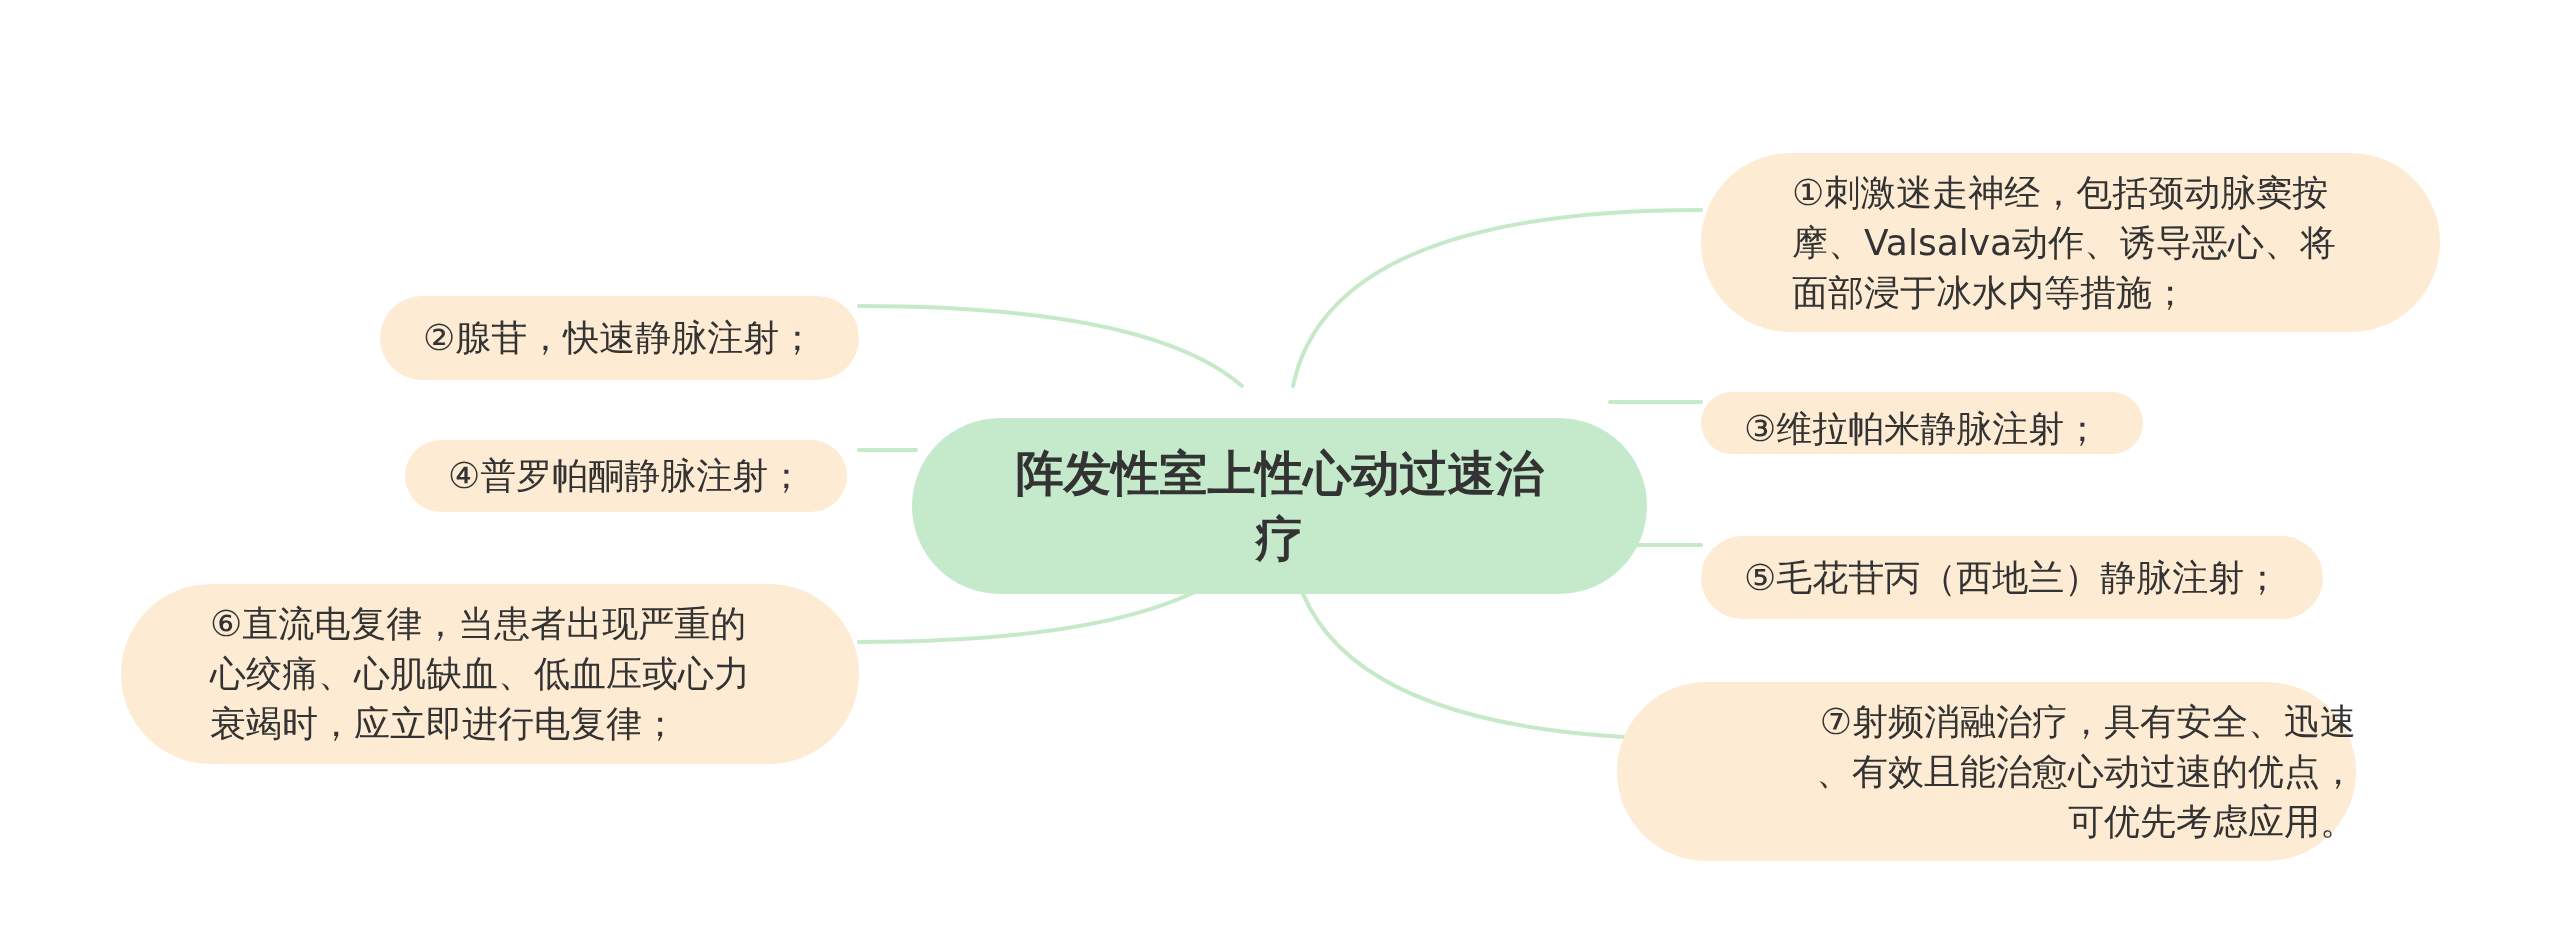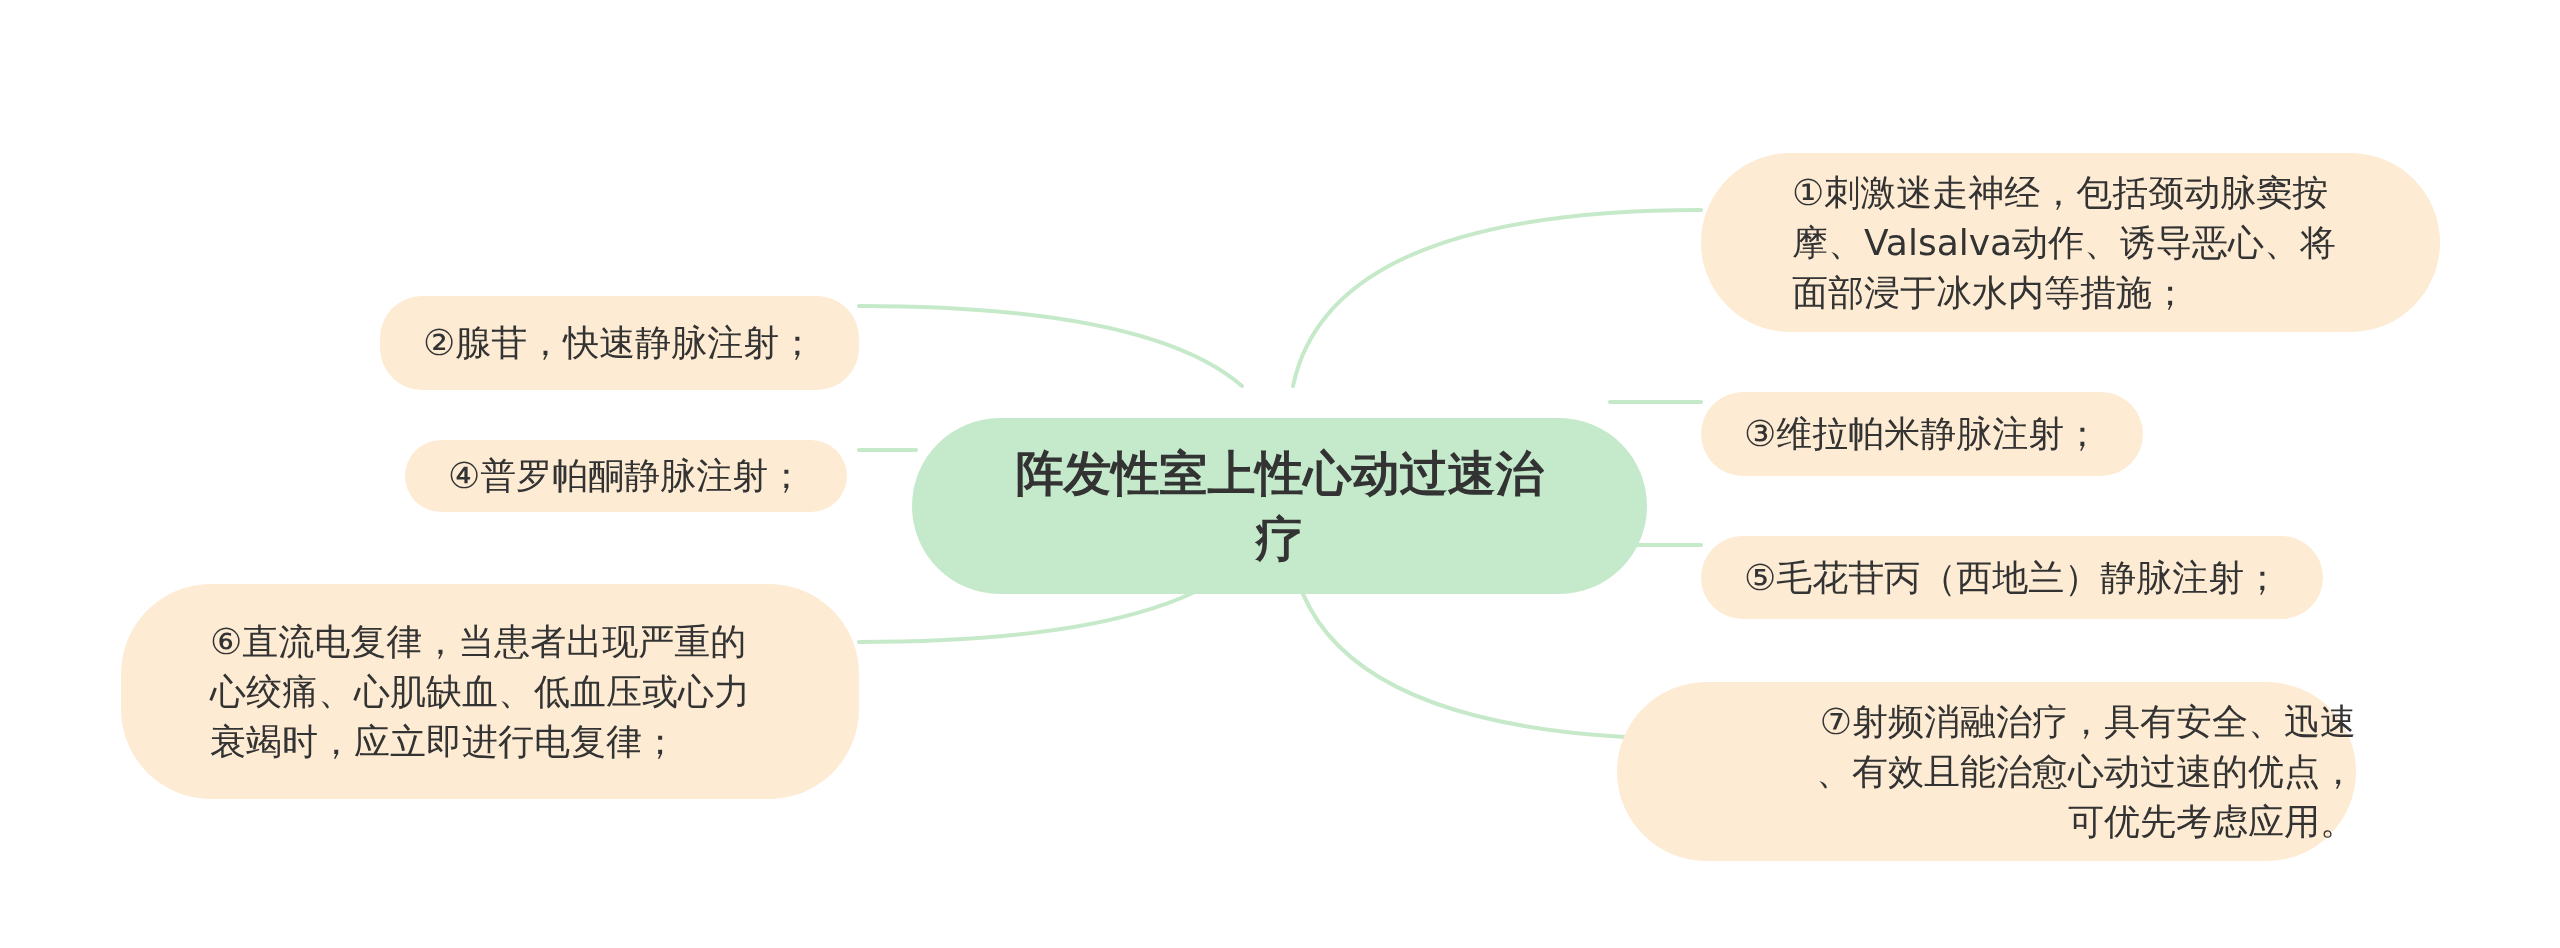--- a/index.html
+++ b/index.html
@@ -87,37 +87,37 @@
     <span class="line">阵发性室上性心动过速治</span>
     <span class="line">疗</span>
   </div>
 
   <div class="node leaf multi" style="left:1701px; top:121px; width:739px; height:179px; border-radius:90px;">
     <span class="line">①刺激迷走神经，包括颈动脉窦按</span>
     <span class="line">摩、Valsalva动作、诱导恶心、将</span>
     <span class="line">面部浸于冰水内等措施；</span>
   </div>
 
-  <div class="node leaf single" style="left:380px; top:264px; width:479px; height:94px; border-radius:42px;">
+  <div class="node leaf single" style="left:380px; top:264px; width:479px; height:84px; border-radius:42px;">
     <span class="line">②腺苷，快速静脉注射；</span>
   </div>
 
-  <div class="node leaf single" style="left:1701px; top:360px; width:442px; height:84px; border-radius:42px;">
+  <div class="node leaf single" style="left:1701px; top:360px; width:442px; height:62px; border-radius:42px;justify-content:flex-end;">
     <span class="line">③维拉帕米静脉注射；</span>
   </div>
 
   <div class="node leaf single" style="left:405px; top:408px; width:442px; height:72px; border-radius:42px;">
     <span class="line">④普罗帕酮静脉注射；</span>
   </div>
 
   <div class="node leaf single" style="left:1701px; top:504px; width:622px; height:83px; border-radius:42px;">
     <span class="line">⑤毛花苷丙（西地兰）静脉注射；</span>
   </div>
 
-  <div class="node leaf multi" style="left:121px; top:552px; width:738px; height:215px; border-radius:90px; padding-left:89px;">
+  <div class="node leaf multi" style="left:121px; top:552px; width:738px; height:180px; border-radius:90px; padding-left:89px;">
     <span class="line">⑥直流电复律，当患者出现严重的</span>
     <span class="line">心绞痛、心肌缺血、低血压或心力</span>
     <span class="line">衰竭时，应立即进行电复律；</span>
   </div>
 
   <div class="node leaf multi" style="left:1617px; top:650px; width:739px; height:179px; border-radius:90px;align-items:flex-end;">
     <span class="line">⑦射频消融治疗，具有安全、迅速</span>
     <span class="line">、有效且能治愈心动过速的优点，</span>
     <span class="line">可优先考虑应用。</span>
   </div>

